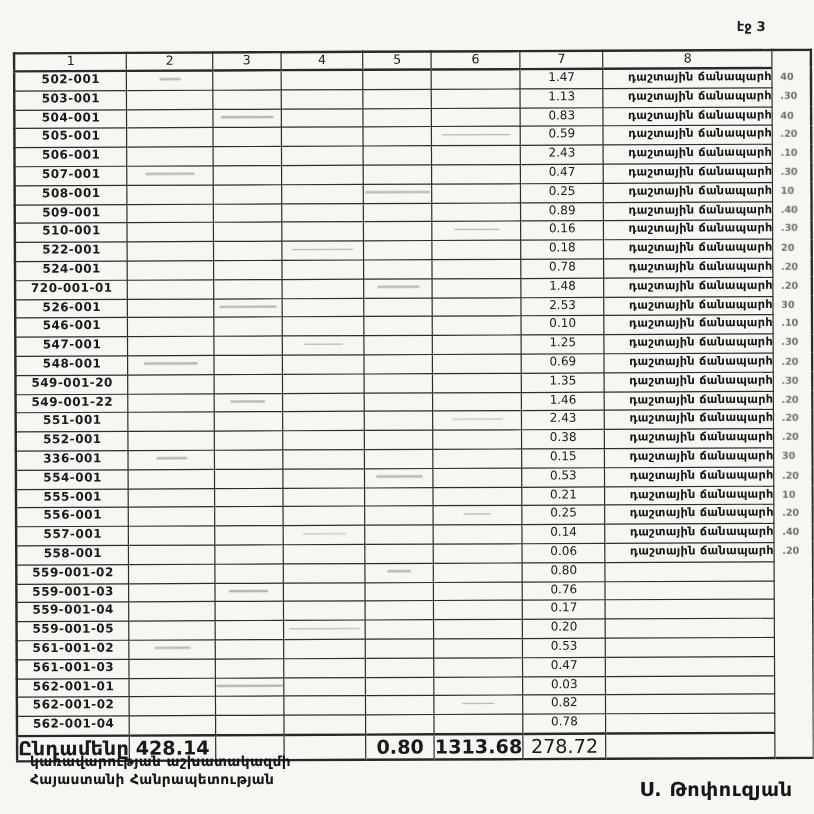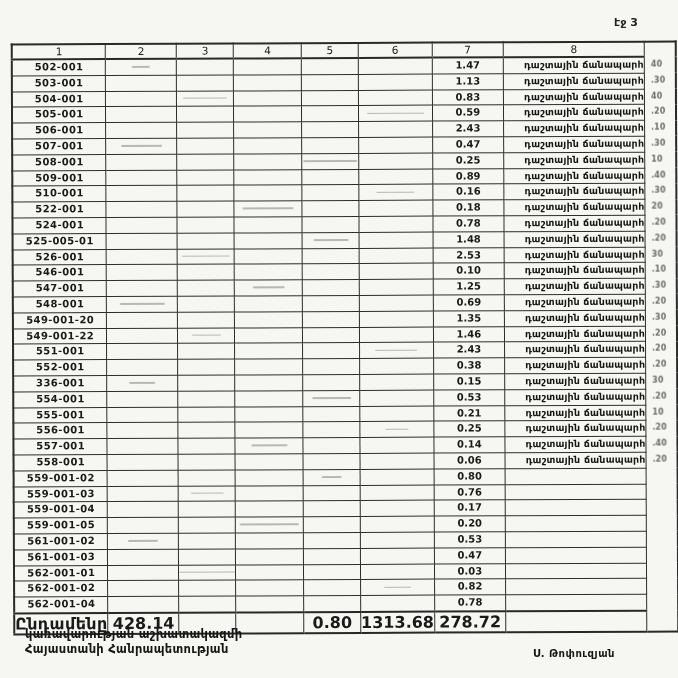--- a/index.html
+++ b/index.html
@@ -27,21 +27,21 @@
   col.cm{width:40px}
   th,td{
     border:1.4px solid #2f2f2f;
     height:14.8px;line-height:14.8px;
     padding:0;font-size:10px;text-align:center;
     white-space:nowrap;overflow:hidden;
     color:#1c1c1c;
   }
   thead th{height:13px;line-height:13px;font-weight:400;font-size:10.5px;border-bottom:2px solid #2c2c2c;}
   td.code{font-weight:700;letter-spacing:0.4px;}
-  td.val{font-weight:700;}
+  td.val{font-weight:400;}
   td.road{
     text-align:left;padding-left:20px;font-size:9.5px;font-weight:700;
     letter-spacing:0.2px;color:#181818;
   }
   th.mark, td.mark{
     border:none !important;background:transparent;
     font-size:8px;color:#555;text-align:left;padding-left:6px;
     opacity:.85;filter:blur(.3px);font-weight:700;
   }
   tfoot td{
@@ -51,21 +51,21 @@
   tfoot td.mark{border:none !important;}
   .smudge{
     display:inline-block;vertical-align:middle;height:1.6px;background:#6a6a6a;
     opacity:.45;border-radius:1px;filter:blur(.4px);
   }
   .footer-block{
     position:absolute;left:25px;top:627px;font-size:11.5px;line-height:14.5px;
     font-weight:700;color:#161616;letter-spacing:0.3px;
   }
   .signature{
-    position:absolute;left:533px;top:648px;font-size:10px;font-weight:700;color:#161616;
+    position:absolute;left:533px;top:648px;font-size:16px;font-weight:700;color:#161616;
     letter-spacing:0.5px;
   }
 </style>
 </head>
 <body>
 
 <div class="page-label">էջ 3</div>
 
 <div class="scan">
   <table>
@@ -209,21 +209,21 @@
           <td></td>
           <td></td>
           <td></td>
           <td></td>
           <td></td>
           <td class="val">0.78</td>
           <td class="road">դաշտային ճանապարհ</td>
           <td class="mark">.20</td>
         </tr>
         <tr>
-          <td class="code">525-005-01</td>
+          <td class="code">720-001-01</td>
           <td></td>
           <td></td>
           <td></td>
           <td><span class="smudge" style="width: 35px;"></span></td>
           <td></td>
           <td class="val">1.48</td>
           <td class="road">դաշտային ճանապարհ</td>
           <td class="mark">.20</td>
         </tr>
         <tr>

